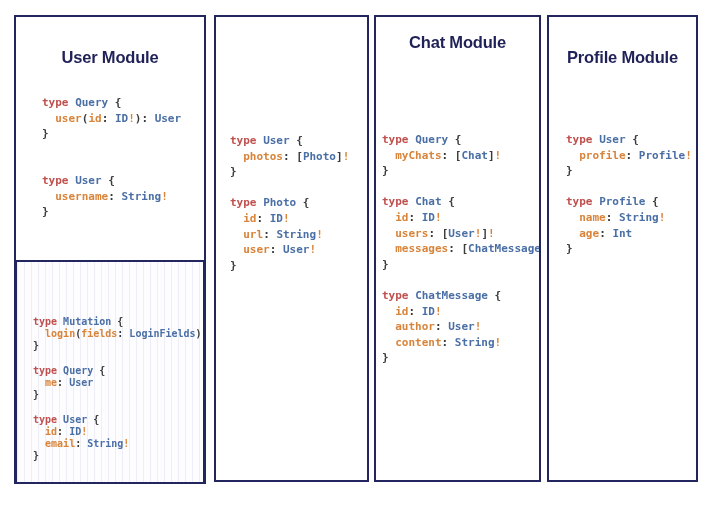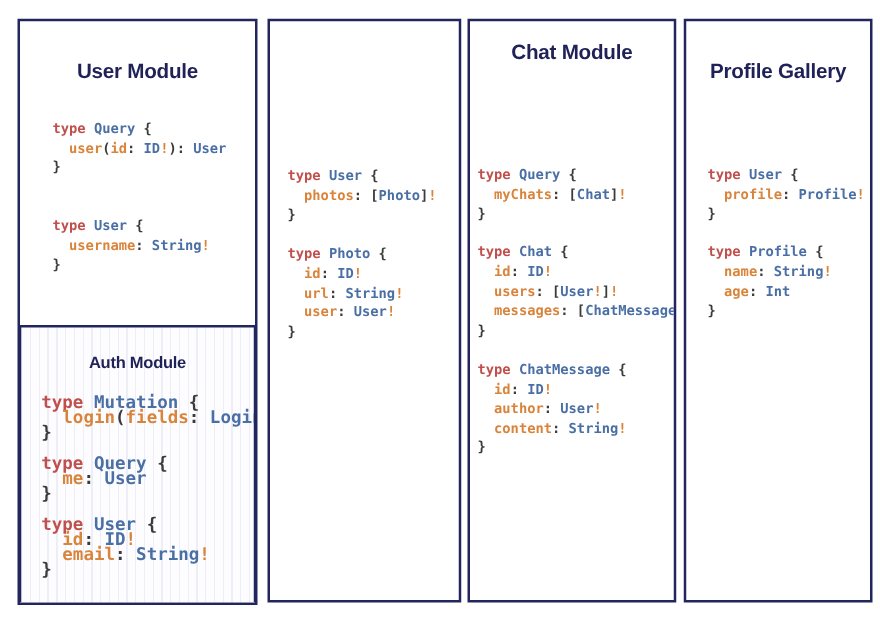--- a/index.html
+++ b/index.html
@@ -50,21 +50,21 @@
     position: absolute;
     font-family: "DejaVu Sans Mono", "Liberation Mono", monospace;
     font-size: 11px;
     line-height: 15.6px;
     white-space: pre;
     color: #3b3b3b;
     letter-spacing: 0px;
     font-weight: bold;
   }
   .code.small {
-    font-size: 14px;
+    font-size: 10px;
     line-height: 12.2px;
   }
 
   .k   { color: #c0504d; }            
   .t   { color: #4a6fa5; }            
   .f   { color: #d9843b; }            
   .p   { color: #3b3b3b; }            
   .b   { color: #d9843b; }            
 
   
@@ -88,32 +88,31 @@
 </head>
 <body>
 
 <div id="canvas">
 
   <div class="panel" style="left:14px; top:15px; width:192px; height:469px;">
     <div class="panel-title" style="top:31px;">User Module</div>
     <div class="code" id="code-0" style="left:26px; top:78px;"><div><span class="k">type </span><span class="t">Query</span><span class="p"> {</span></div><div><span class="p">  </span><span class="f">user</span><span class="p">(</span><span class="f">id</span><span class="p">: </span><span class="t">ID</span><span class="b">!</span><span class="p">)</span><span class="p">: </span><span class="t">User</span></div><div><span class="p">}</span></div><div>&nbsp;</div><div>&nbsp;</div><div><span class="k">type </span><span class="t">User</span><span class="p"> {</span></div><div><span class="p">  </span><span class="f">username</span><span class="p">: </span><span class="t">String</span><span class="b">!</span></div><div><span class="p">}</span></div></div>
 
     <div class="nested" style="left:-1px; top:243px; width:190px; height:224px;">
-      <div class="panel-title" style="top:20px;">Auth Module</div>
       <div class="code small" id="code-0n" style="left:16px; top:54px;"><div><span class="k">type </span><span class="t">Mutation</span><span class="p"> {</span></div><div><span class="p">  </span><span class="f">login</span><span class="p">(</span><span class="f">fields</span><span class="p">: </span><span class="t">LoginFields</span><span class="p">)</span><span class="p">: </span><span class="t">User</span></div><div><span class="p">}</span></div><div>&nbsp;</div><div><span class="k">type </span><span class="t">Query</span><span class="p"> {</span></div><div><span class="p">  </span><span class="f">me</span><span class="p">: </span><span class="t">User</span></div><div><span class="p">}</span></div><div>&nbsp;</div><div><span class="k">type </span><span class="t">User</span><span class="p"> {</span></div><div><span class="p">  </span><span class="f">id</span><span class="p">: </span><span class="t">ID</span><span class="b">!</span></div><div><span class="p">  </span><span class="f">email</span><span class="p">: </span><span class="t">String</span><span class="b">!</span></div><div><span class="p">}</span></div></div>
     </div>
   </div>
 
   <div class="panel" style="left:214px; top:15px; width:155px; height:467px;">
     <div class="code" id="code-1" style="left:14px; top:116px;"><div><span class="k">type </span><span class="t">User</span><span class="p"> {</span></div><div><span class="p">  </span><span class="f">photos</span><span class="p">: </span><span class="p">[</span><span class="t">Photo</span><span class="p">]</span><span class="b">!</span></div><div><span class="p">}</span></div><div>&nbsp;</div><div><span class="k">type </span><span class="t">Photo</span><span class="p"> {</span></div><div><span class="p">  </span><span class="f">id</span><span class="p">: </span><span class="t">ID</span><span class="b">!</span></div><div><span class="p">  </span><span class="f">url</span><span class="p">: </span><span class="t">String</span><span class="b">!</span></div><div><span class="p">  </span><span class="f">user</span><span class="p">: </span><span class="t">User</span><span class="b">!</span></div><div><span class="p">}</span></div></div>
   </div>
 
   <div class="panel" style="left:374px; top:15px; width:167px; height:467px;">
     <div class="panel-title" style="top:16px;">Chat Module</div>
     <div class="code" id="code-2" style="left:6px; top:115px;"><div><span class="k">type </span><span class="t">Query</span><span class="p"> {</span></div><div><span class="p">  </span><span class="f">myChats</span><span class="p">: </span><span class="p">[</span><span class="t">Chat</span><span class="p">]</span><span class="b">!</span></div><div><span class="p">}</span></div><div>&nbsp;</div><div><span class="k">type </span><span class="t">Chat</span><span class="p"> {</span></div><div><span class="p">  </span><span class="f">id</span><span class="p">: </span><span class="t">ID</span><span class="b">!</span></div><div><span class="p">  </span><span class="f">users</span><span class="p">: </span><span class="p">[</span><span class="t">User</span><span class="b">!</span><span class="p">]</span><span class="b">!</span></div><div><span class="p">  </span><span class="f">messages</span><span class="p">: </span><span class="p">[</span><span class="t">ChatMessage</span><span class="p">]</span></div><div><span class="p">}</span></div><div>&nbsp;</div><div><span class="k">type </span><span class="t">ChatMessage</span><span class="p"> {</span></div><div><span class="p">  </span><span class="f">id</span><span class="p">: </span><span class="t">ID</span><span class="b">!</span></div><div><span class="p">  </span><span class="f">author</span><span class="p">: </span><span class="t">User</span><span class="b">!</span></div><div><span class="p">  </span><span class="f">content</span><span class="p">: </span><span class="t">String</span><span class="b">!</span></div><div><span class="p">}</span></div></div>
   </div>
 
   <div class="panel" style="left:547px; top:15px; width:151px; height:467px;">
-    <div class="panel-title" style="top:31px;">Profile Gallery</div>
+    <div class="panel-title" style="top:31px;">Profile Module</div>
     <div class="code" id="code-3" style="left:17px; top:115px;"><div><span class="k">type </span><span class="t">User</span><span class="p"> {</span></div><div><span class="p">  </span><span class="f">profile</span><span class="p">: </span><span class="t">Profile</span><span class="b">!</span></div><div><span class="p">}</span></div><div>&nbsp;</div><div><span class="k">type </span><span class="t">Profile</span><span class="p"> {</span></div><div><span class="p">  </span><span class="f">name</span><span class="p">: </span><span class="t">String</span><span class="b">!</span></div><div><span class="p">  </span><span class="f">age</span><span class="p">: </span><span class="t">Int</span></div><div><span class="p">}</span></div></div>
   </div>
 
 </div>
 
 </body></html>

